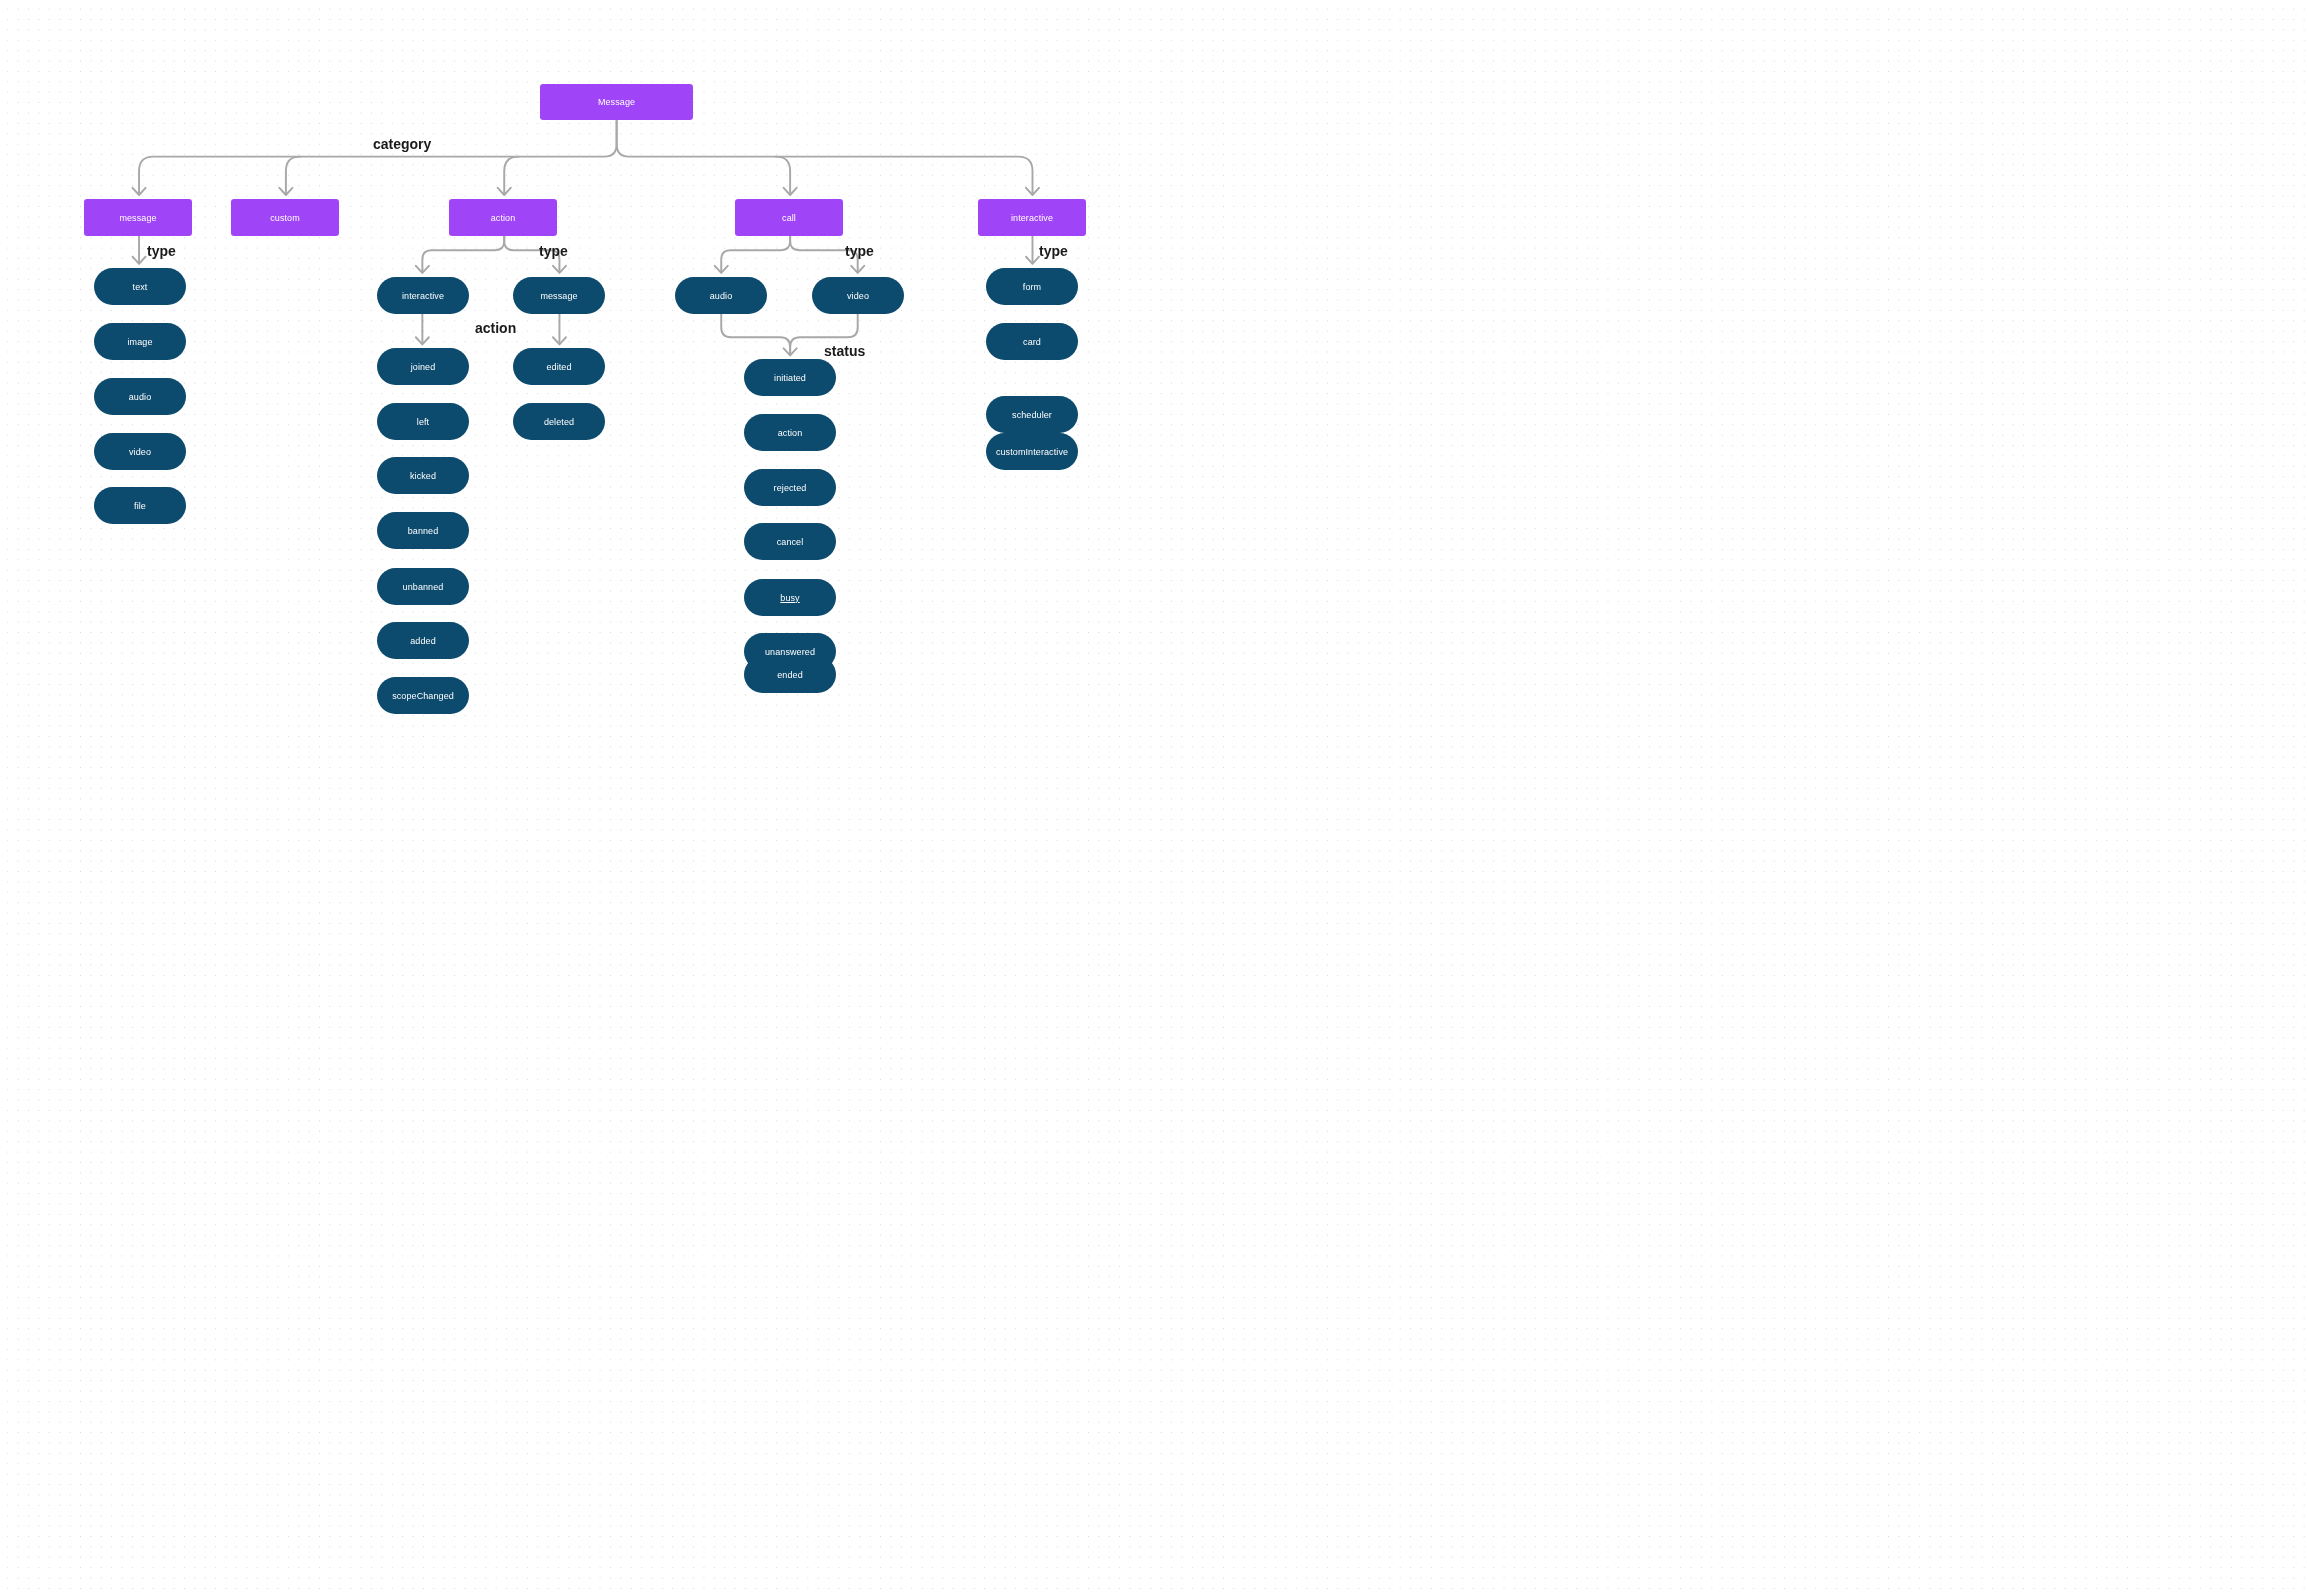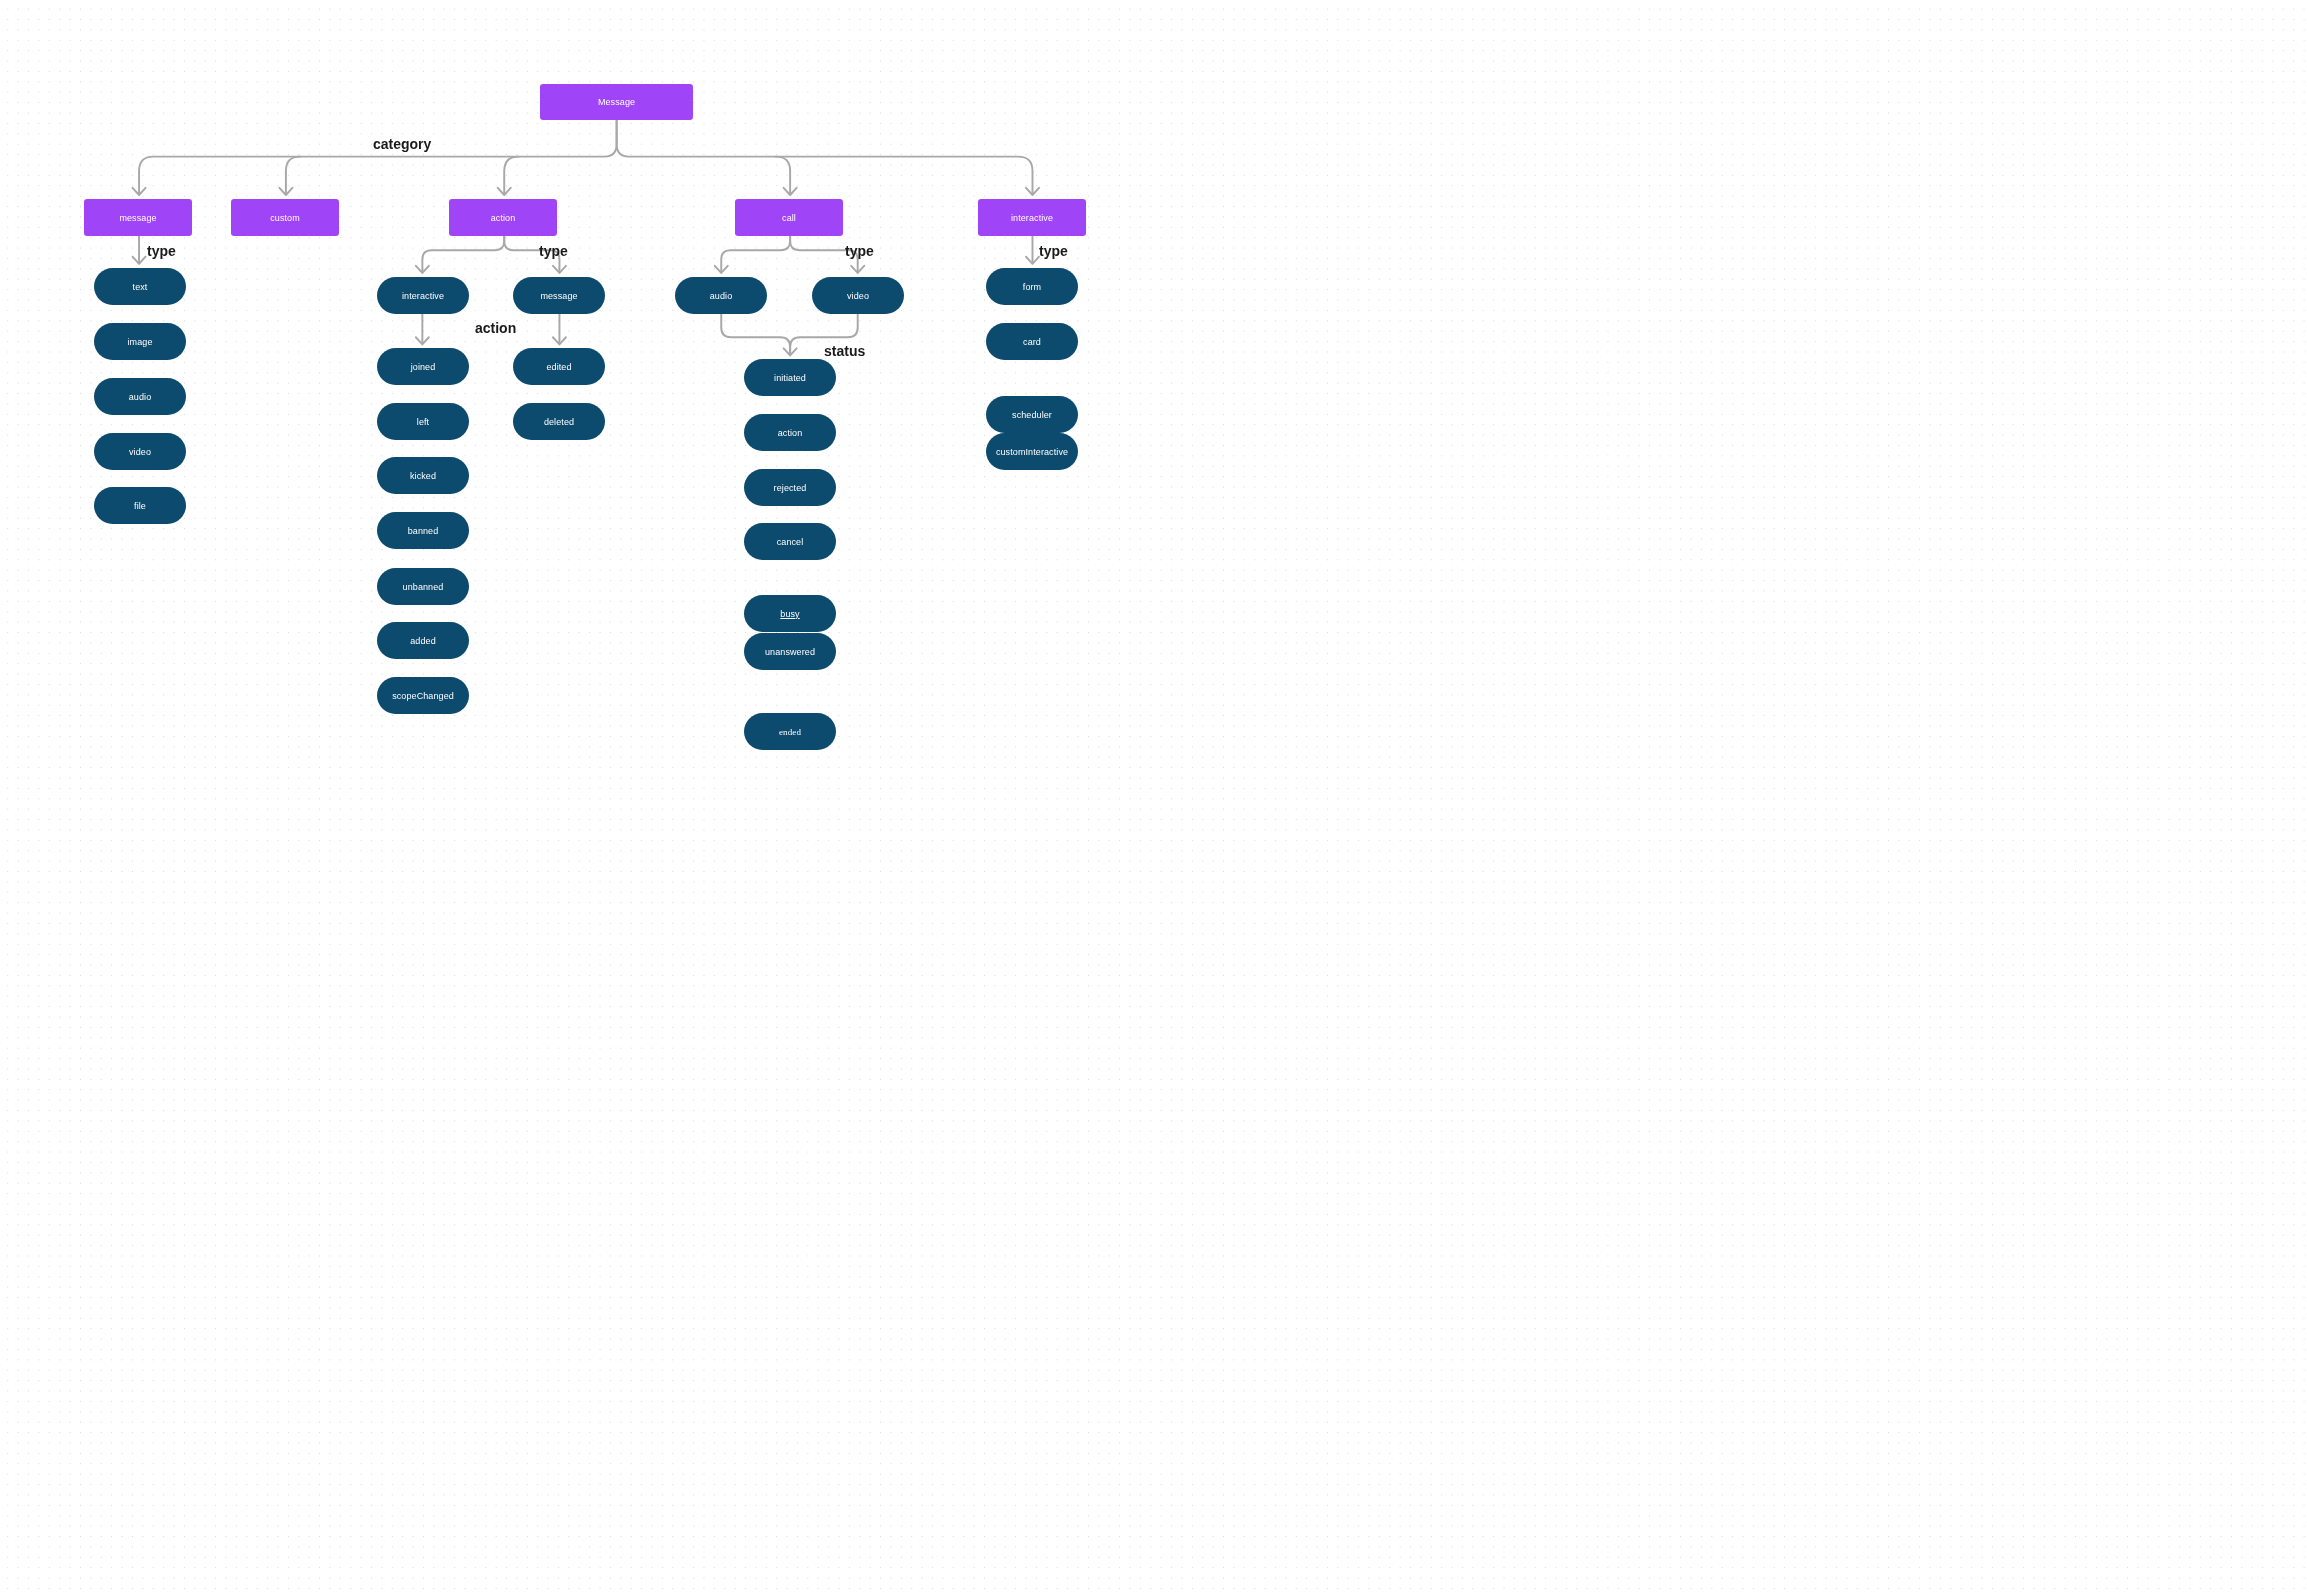--- a/index.html
+++ b/index.html
@@ -128,23 +128,23 @@
   <div class="node pill" style="left:513px;top:348px;">edited</div>
   <div class="node pill" style="left:513px;top:403px;">deleted</div>
 
   <div class="node pill" style="left:675px;top:277px;">audio</div>
   <div class="node pill" style="left:812px;top:277px;">video</div>
 
   <div class="node pill" style="left:744px;top:359px;">initiated</div>
   <div class="node pill" style="left:744px;top:414px;">action</div>
   <div class="node pill" style="left:744px;top:469px;">rejected</div>
   <div class="node pill" style="left:744px;top:523px;">cancel</div>
-  <div class="node pill" style="left:744px;top:595px;text-decoration:underline;">busy</div>
+  <div class="node pill" style="left:744px;top:579px;text-decoration:underline;">busy</div>
   <div class="node pill" style="left:744px;top:633px;">unanswered</div>
-  <div class="node pill" style="left:744px;top:713px;font-family:Liberation Serif, serif;">ended</div>
+  <div class="node pill" style="left:744px;top:656px;">ended</div>
 
   <div class="node pill" style="left:986px;top:268px;">form</div>
   <div class="node pill" style="left:986px;top:323px;">card</div>
   <div class="node pill" style="left:986px;top:396px;">scheduler</div>
   <div class="node pill" style="left:986px;top:433px;">customInteractive</div>
 
 </div>
 
 
 </body></html>

